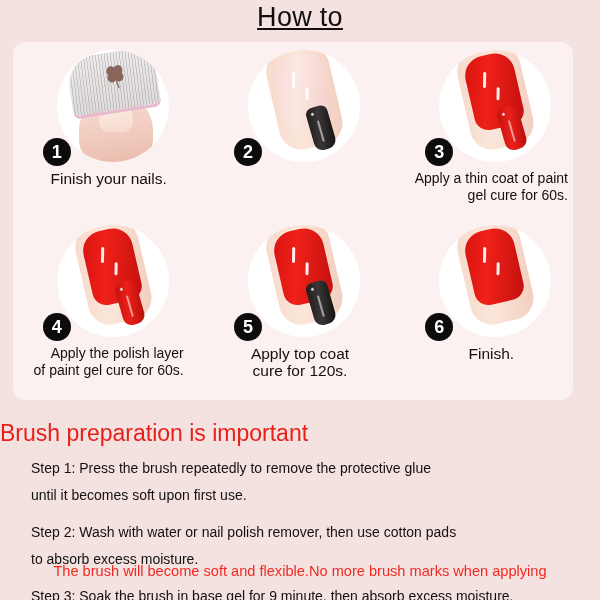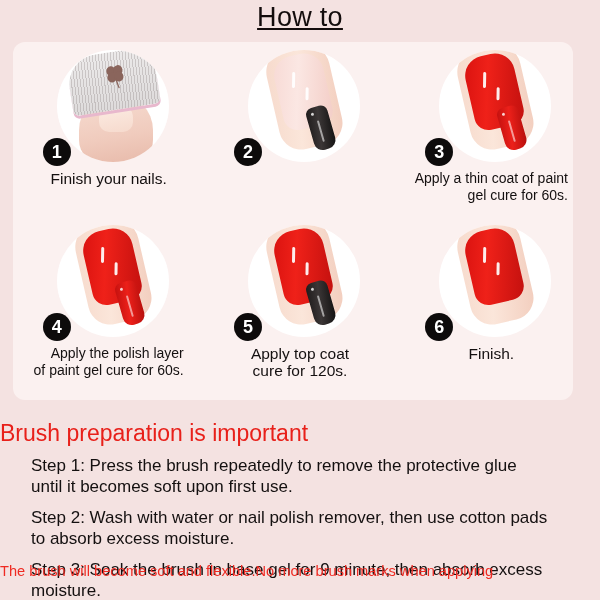--- a/index.html
+++ b/index.html
@@ -215,33 +215,33 @@
     font-size: 23px;
     color: #e8201a;
   }
   .prep-body {
     position: absolute;
     left: 0;
     top: 455px;
     width: 600px;
   }
   .prep-step {
-    font-size: 17px;
-    line-height: 21px;
+    font-size: 14px;
+    line-height: 27px;
     color: #141010;
     padding-left: 31px;
     margin-bottom: 10px;
     white-space: pre-line;
   }
   .prep-note {
     position: absolute;
     left: 0;
     top: 563px;
     width: 600px;
-    text-align: left;
+    text-align: center;
     font-size: 14.6px;
     color: #ef2a22;
   }
 </style>
 </head>
 <body>
 
 <div class="page">
 
   <div class="title">How to</div>

